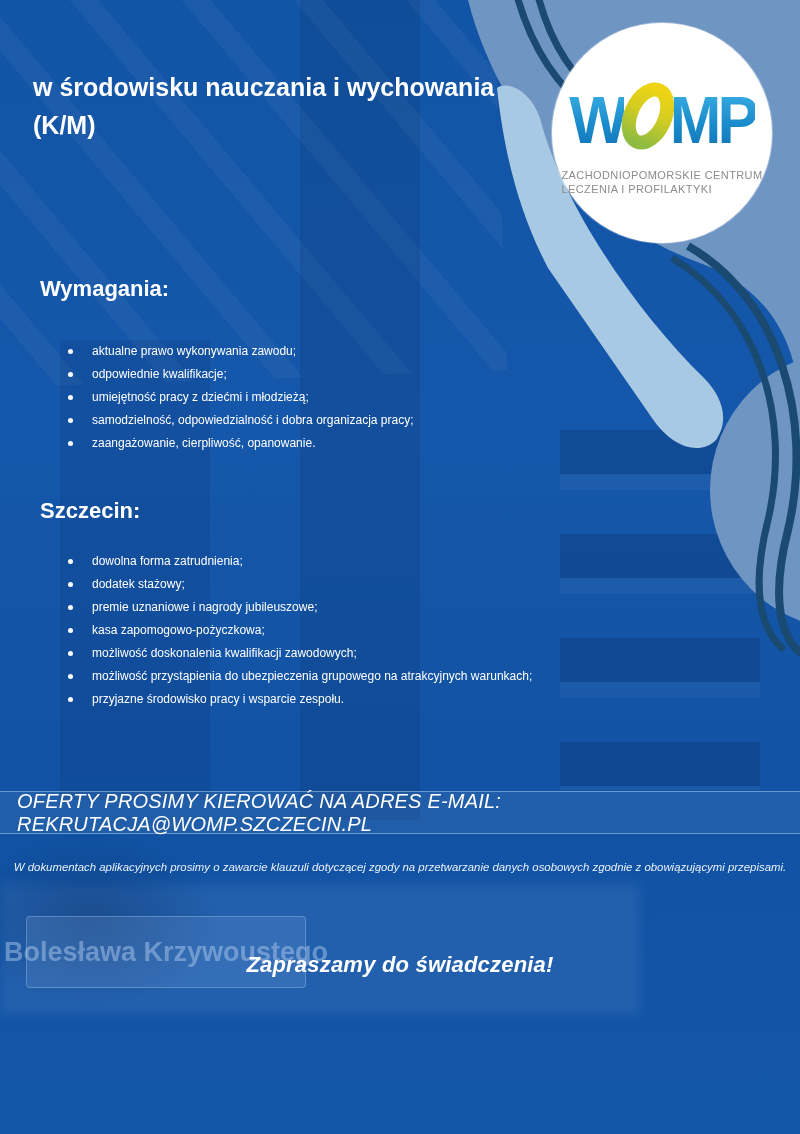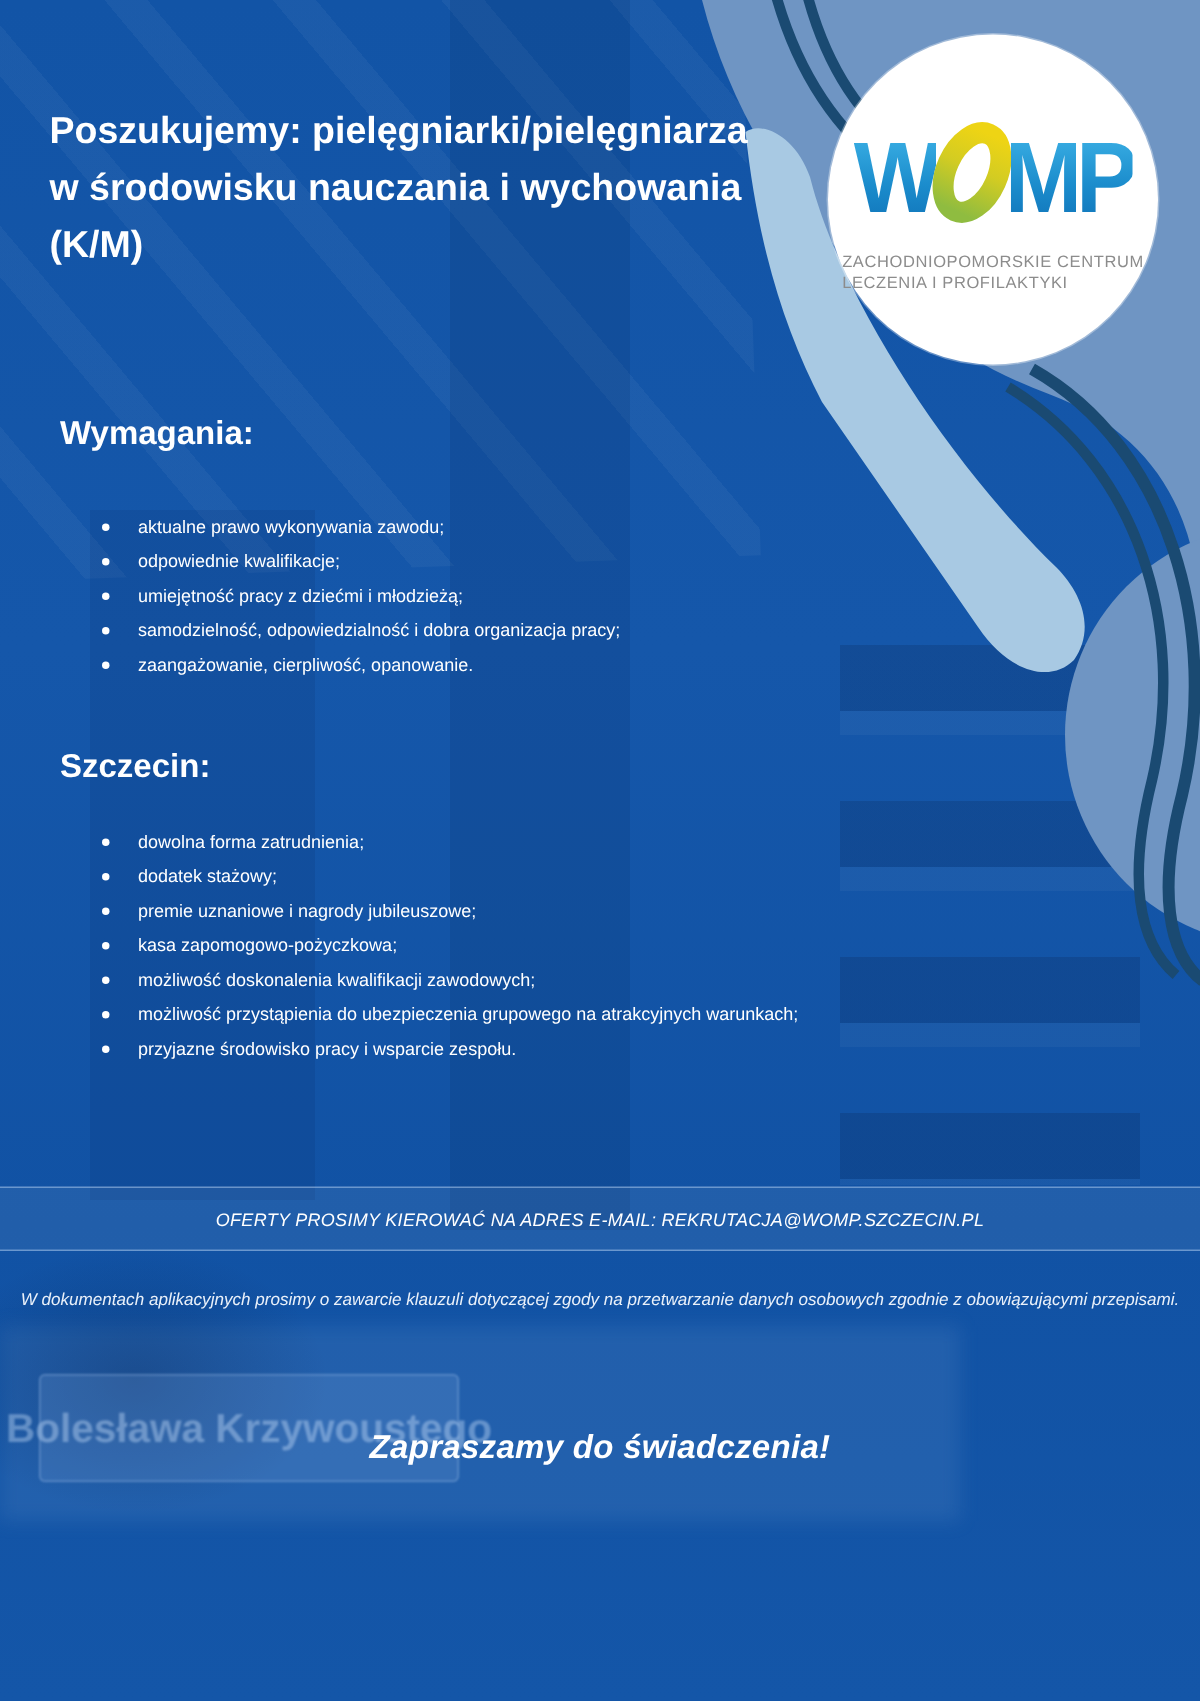--- a/index.html
+++ b/index.html
@@ -55,21 +55,21 @@
     content:"";position:absolute;left:28px;top:9px;width:5px;height:5px;border-radius:50%;background:#ffffff;
   }
   
   .email-band{
     position:absolute;left:0;top:791px;width:800px;height:41px;z-index:2;
     background:rgba(255,255,255,0.07);
     border-top:1px solid rgba(168,198,235,0.55);
     border-bottom:1px solid rgba(168,198,235,0.55);
     display:flex;align-items:center;justify-content:center;
   }
-  .email-band p{margin:0;font-style:italic;font-size:12px;letter-spacing:.2px;}
+  .email-band p{margin:17px;font-style:italic;font-size:20px;letter-spacing:.2px;}
   
   .fine-print{position:absolute;left:0;top:850px;width:800px;text-align:center;z-index:2;
     font-style:italic;font-size:11.4px;color:#eaf1fa;}
   
   .street-sign{
     position:absolute;left:26px;top:916px;width:278px;height:70px;z-index:1;
     border:1px solid rgba(175,203,240,0.35);border-radius:4px;
     background:rgba(118,158,214,0.22);
     display:flex;align-items:center;justify-content:center;
     font-size:27px;font-weight:bold;color:rgba(196,219,247,0.42);
@@ -126,21 +126,20 @@
       </span>
       <span class="wm-letters">MP</span>
     </div>
     <div class="logo-caption">
       <div>ZACHODNIOPOMORSKIE CENTRUM</div>
       <div>LECZENIA I PROFILAKTYKI</div>
     </div>
   </div>
 
   <div class="title">
-    <div>Poszukujemy: pielęgniarki/pielęgniarza</div>
     <div>w środowisku nauczania i wychowania</div>
     <div>(K/M)</div>
   </div>
 
   <div class="section section-req">
     <h2>Wymagania:</h2>
     <ul>
       <li>aktualne prawo wykonywania zawodu;</li>
       <li>odpowiednie kwalifikacje;</li>
       <li>umiejętność pracy z dziećmi i młodzieżą;</li>

